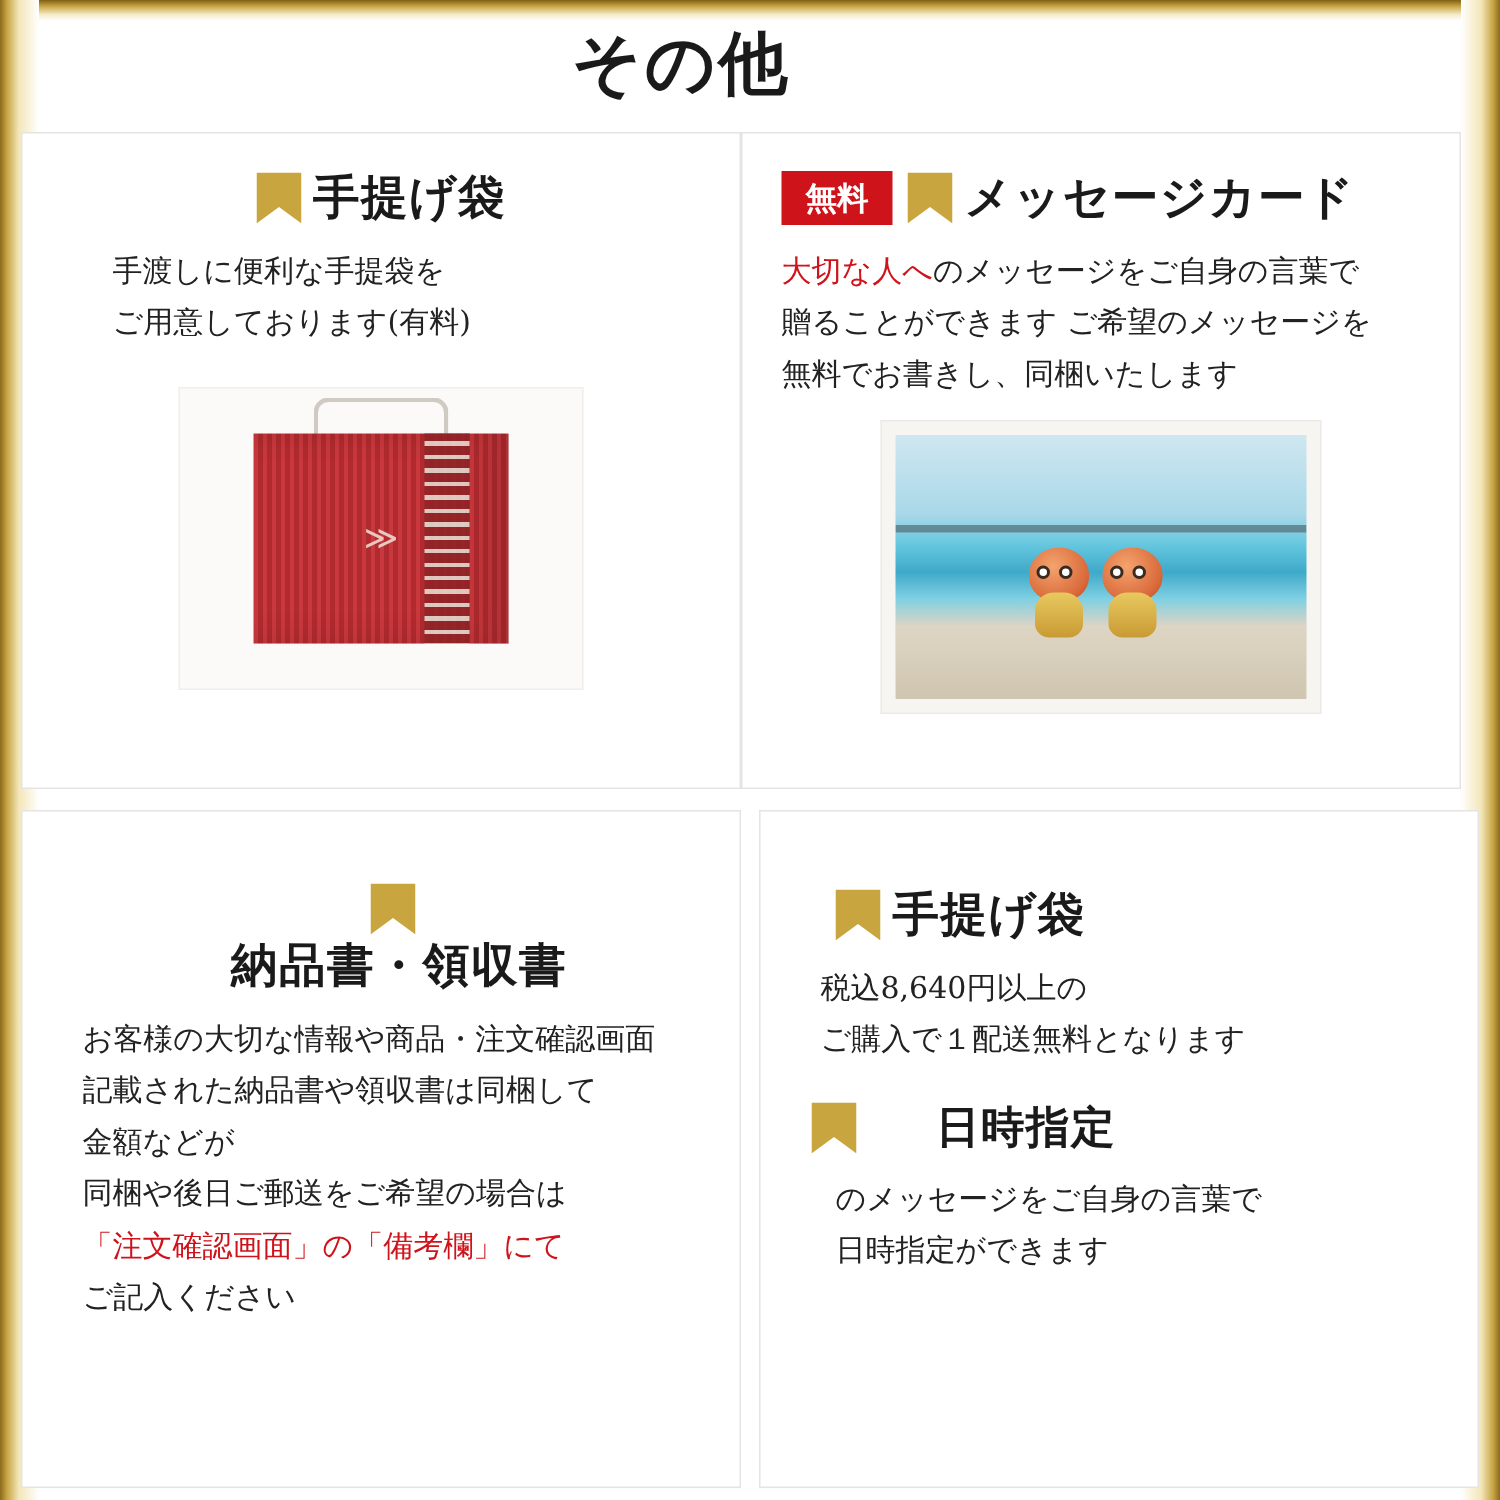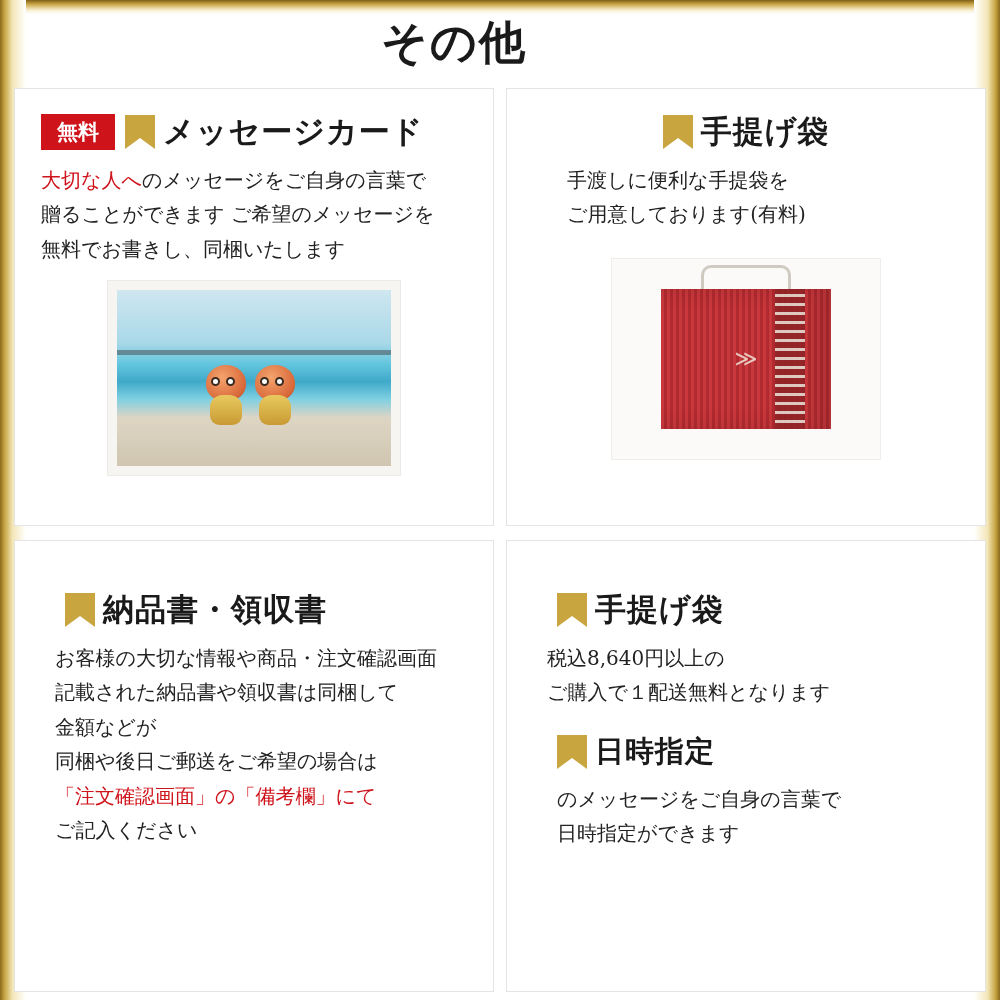--- a/index.html
+++ b/index.html
@@ -252,20 +252,44 @@
 <div class="page">
   <div class="gold-top"></div>
   <div class="gold-left"></div>
   <div class="gold-right"></div>
 
   <div class="header">
     <div class="header-title">その他</div>
   </div>
 
   <div class="grid">
+
+    <div class="card row1">
+      <div class="heading-row center">
+        <span class="ribbon">
+          <svg width="30" height="34" viewBox="0 0 30 34">
+              <path d="M0 0 H30 V34 L15 23 L0 34 Z" fill="#c9a53f"></path>
+            </svg>
+        </span>
+        <span class="heading-text">手提げ袋</span>
+      </div>
+      <div class="body-text center-ind">
+        <span>手渡しに便利な手提袋を</span><br>
+        <span>ご用意しております(有料)</span>
+      </div>
+      <div class="bag-wrap">
+        <div class="bag-frame">
+          <div class="bag-handle"></div>
+          <div class="bag">
+            <div class="bag-stripe"></div>
+            <div class="bag-logo">≫</div>
+          </div>
+        </div>
+      </div>
+    </div>
 
     <div class="card left row1">
       <div class="heading-row">
         <span class="badge-free">無料</span>
         <span class="ribbon">
           <svg width="30" height="34" viewBox="0 0 30 34">
               <path d="M0 0 H30 V34 L15 23 L0 34 Z" fill="#c9a53f"></path>
             </svg>
         </span>
         <span class="heading-text">メッセージカード</span>
@@ -290,46 +314,22 @@
               <div class="head"></div>
                 <div class="eye l"></div>
                 <div class="eye r"></div>
                 <div class="body"></div>
             </div>
           </div>
         </div>
       </div>
     </div>
 
-    <div class="card row1">
-      <div class="heading-row center">
-        <span class="ribbon">
-          <svg width="30" height="34" viewBox="0 0 30 34">
-              <path d="M0 0 H30 V34 L15 23 L0 34 Z" fill="#c9a53f"></path>
-            </svg>
-        </span>
-        <span class="heading-text">手提げ袋</span>
-      </div>
-      <div class="body-text center-ind">
-        <span>手渡しに便利な手提袋を</span><br>
-        <span>ご用意しております(有料)</span>
-      </div>
-      <div class="bag-wrap">
-        <div class="bag-frame">
-          <div class="bag-handle"></div>
-          <div class="bag">
-            <div class="bag-stripe"></div>
-            <div class="bag-logo">≫</div>
-          </div>
-        </div>
-      </div>
-    </div>
-
     <div class="card left row2">
-      <div class="heading-row" style="margin-top:26px;margin-left:24px;">
+      <div class="heading-row" style="margin-top:26px;margin-left:24px;flex-direction:column;">
         <span class="ribbon">
           <svg width="30" height="34" viewBox="0 0 30 34">
               <path d="M0 0 H30 V34 L15 23 L0 34 Z" fill="#c9a53f"></path>
             </svg>
         </span>
         <span class="heading-text">納品書・領収書</span>
       </div>
       <div class="body-text indent">
         <span>お客様の大切な情報や商品・注文確認画面</span><br>
         <span>記載された納品書や領収書は同梱して</span><br>
@@ -349,21 +349,21 @@
         </span>
         <span class="heading-text">手提げ袋</span>
       </div>
       <div class="body-text indent">
         <span>税込8,640円以上の</span><br>
         <span>ご購入で１配送無料となります</span>
       </div>
 
       <div class="section-gap"></div>
 
-      <div class="heading-row" style="margin-left:24px;">
+      <div class="heading-row" style="margin-left:8px;gap:45px;">
         <span class="ribbon">
           <svg width="30" height="34" viewBox="0 0 30 34">
               <path d="M0 0 H30 V34 L15 23 L0 34 Z" fill="#c9a53f"></path>
             </svg>
         </span>
         <span class="heading-text small">日時指定</span>
       </div>
       <div class="body-text indent" style="padding-left:24px;">
         <span>のメッセージをご自身の言葉で</span><br>
         <span>日時指定ができます</span>

